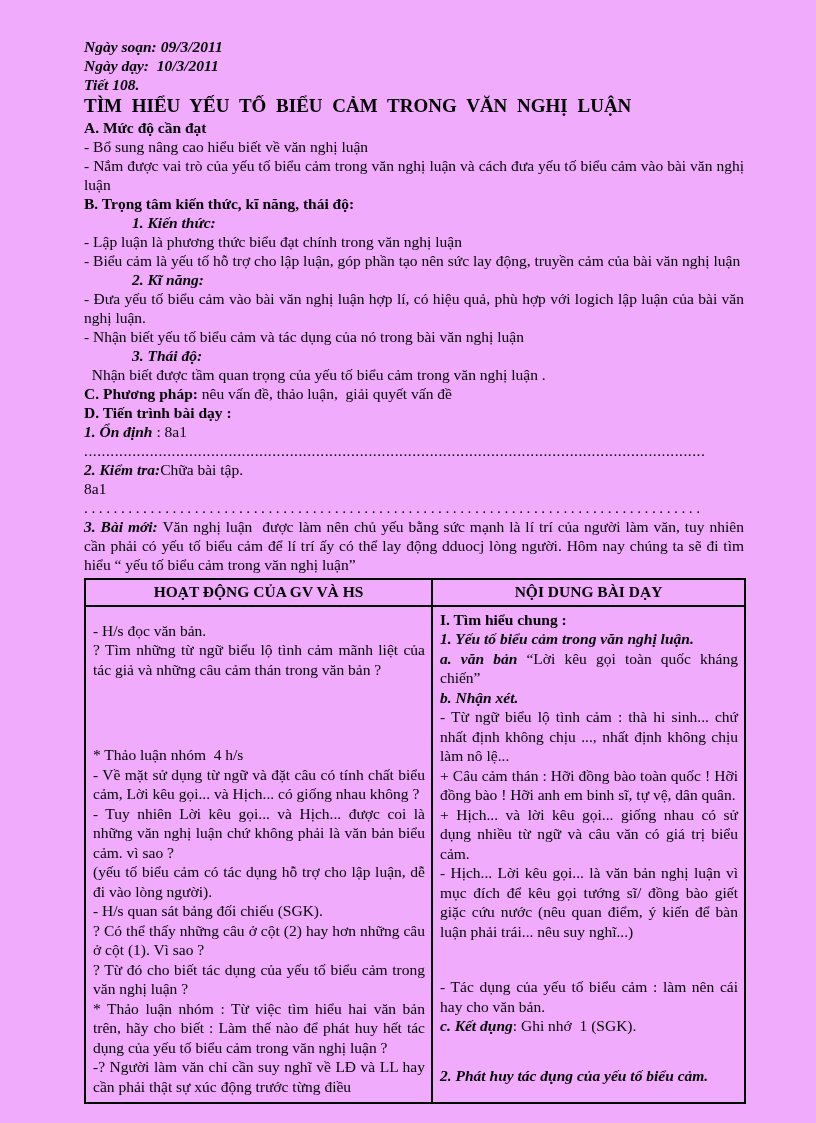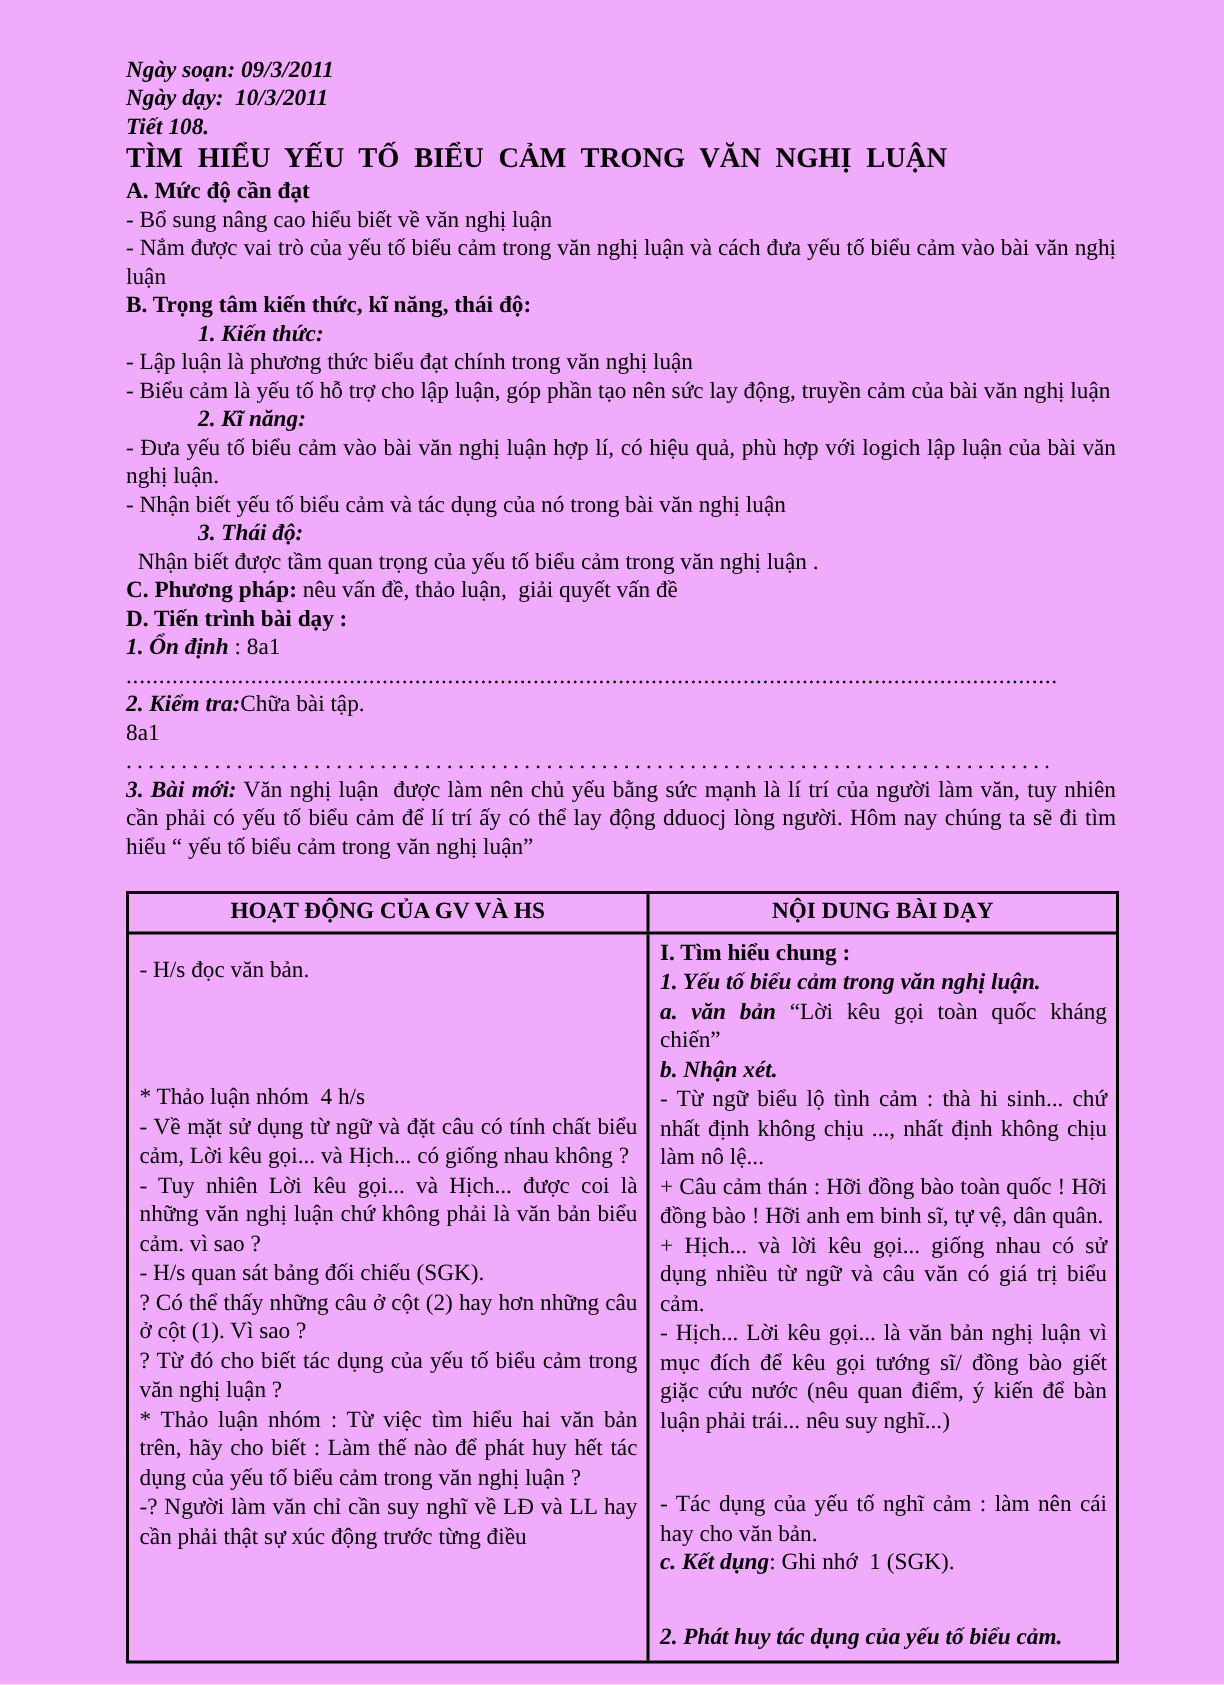--- a/index.html
+++ b/index.html
@@ -32,21 +32,21 @@
   .ind{padding-left:48px;}
   .just{text-align:justify;}
   .dotline{white-space:nowrap;overflow:hidden;}
   .dotline .dots{letter-spacing:0.5px;}
   .dotline .dots-sp{letter-spacing:3.5px;}
   .w620{width:620px;}
   .w615{width:615px;}
 
   
   .gv-table{
-    margin-top:20px;
+    margin-top:4px;
     width:658px;
     border:2px solid #000;
     font-size:15.5px;
     line-height:19.5px;
   }
   .thead{
     display:grid;
     grid-template-columns:347px 1fr;
     border-bottom:2px solid #000;
   }
@@ -107,42 +107,44 @@
 
     <div class="gv-table">
       <div class="thead">
         <div class="th th-left">HOẠT ĐỘNG CỦA GV VÀ HS</div>
         <div class="th">NỘI DUNG BÀI DẠY</div>
       </div>
       <div class="tbody">
 
         <div class="tcell tcell-left">
           <p>- H/s đọc văn bản.</p>
+          <p>? Tìm những từ ngữ biểu lộ tình cảm mãnh liệt của tác giả và những câu cảm thán trong văn bản ?</p>
           <div class="gap66"></div>
           <p>* Thảo luận nhóm  4 h/s</p>
           <p>- Về mặt sử dụng từ ngữ và đặt câu có tính chất biểu cảm, Lời kêu gọi... và Hịch... có giống nhau không ?</p>
           <p>- Tuy nhiên Lời kêu gọi... và Hịch... được coi là những văn nghị luận chứ không phải là văn bản biểu cảm. vì sao ?</p>
+          <p>(yếu tố biểu cảm có tác dụng hỗ trợ cho lập luận, dễ đi vào lòng người).</p>
           <p>- H/s quan sát bảng đối chiếu (SGK).</p>
           <p>? Có thể thấy những câu ở cột (2) hay hơn những câu ở cột (1). Vì sao ?</p>
           <p>? Từ đó cho biết tác dụng của yếu tố biểu cảm trong văn nghị luận ?</p>
           <p>* Thảo luận nhóm : Từ việc tìm hiểu hai văn bản trên, hãy cho biết : Làm thế nào để phát huy hết tác dụng của yếu tố biểu cảm trong văn nghị luận ?</p>
           <p>-? Người làm văn chỉ cần suy nghĩ về LĐ và LL hay cần phải thật sự xúc động trước từng điều</p>
         </div>
 
         <div class="tcell">
           <p class="b">I. Tìm hiểu chung :</p>
           <p class="bi">1. Yếu tố biểu cảm trong văn nghị luận.</p>
           <p><span class="bi">a. văn bản</span><span> “Lời kêu gọi toàn quốc kháng chiến”</span></p>
           <p class="bi">b. Nhận xét.</p>
           <p>- Từ ngữ biểu lộ tình cảm : thà hi sinh... chứ nhất định không chịu ..., nhất định không chịu làm nô lệ...</p>
           <p>+ Câu cảm thán : Hỡi đồng bào toàn quốc ! Hỡi đồng bào ! Hỡi anh em binh sĩ, tự vệ, dân quân.</p>
           <p>+ Hịch... và lời kêu gọi... giống nhau có sử dụng nhiều từ ngữ và câu văn có giá trị biểu cảm.</p>
           <p>- Hịch... Lời kêu gọi... là văn bản nghị luận vì mục đích để kêu gọi tướng sĩ/ đồng bào giết giặc cứu nước (nêu quan điểm, ý kiến để bàn luận phải trái... nêu suy nghĩ...)</p>
           <div class="gap36"></div>
-          <p>- Tác dụng của yếu tố nghĩ cảm : làm nên cái hay cho văn bản.</p>
+          <p>- Tác dụng của yếu tố biểu cảm : làm nên cái hay cho văn bản.</p>
           <p><span class="bi">c. Kết dụng</span><span>: Ghi nhớ  1 (SGK).</span></p>
           <div class="gap30"></div>
           <p class="bi">2. Phát huy tác dụng của yếu tố biểu cảm.</p>
         </div>
 
       </div>
     </div>
 
   </div>
 </div>

